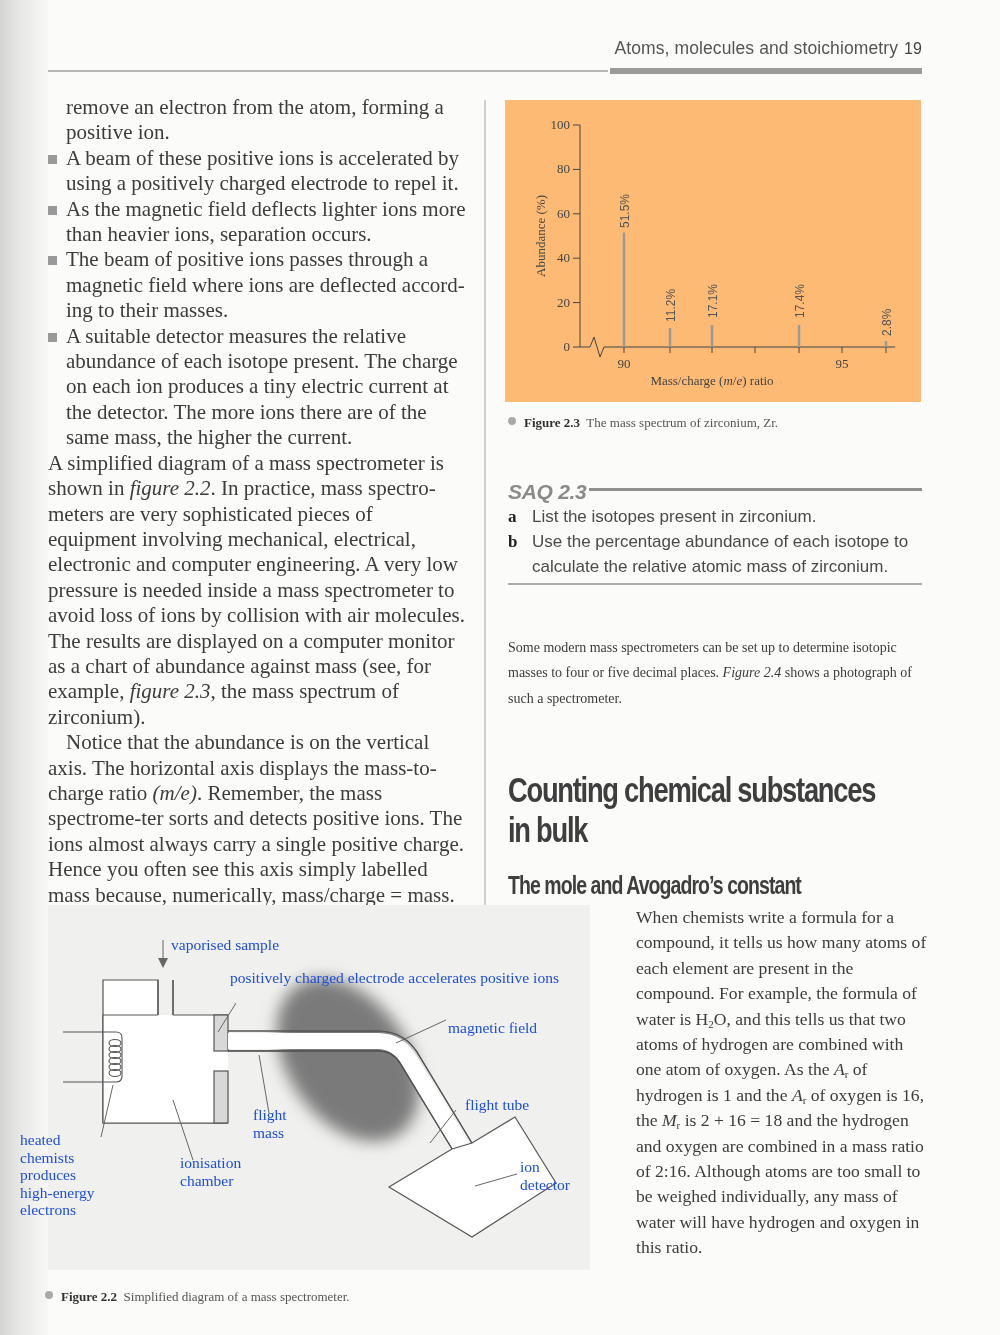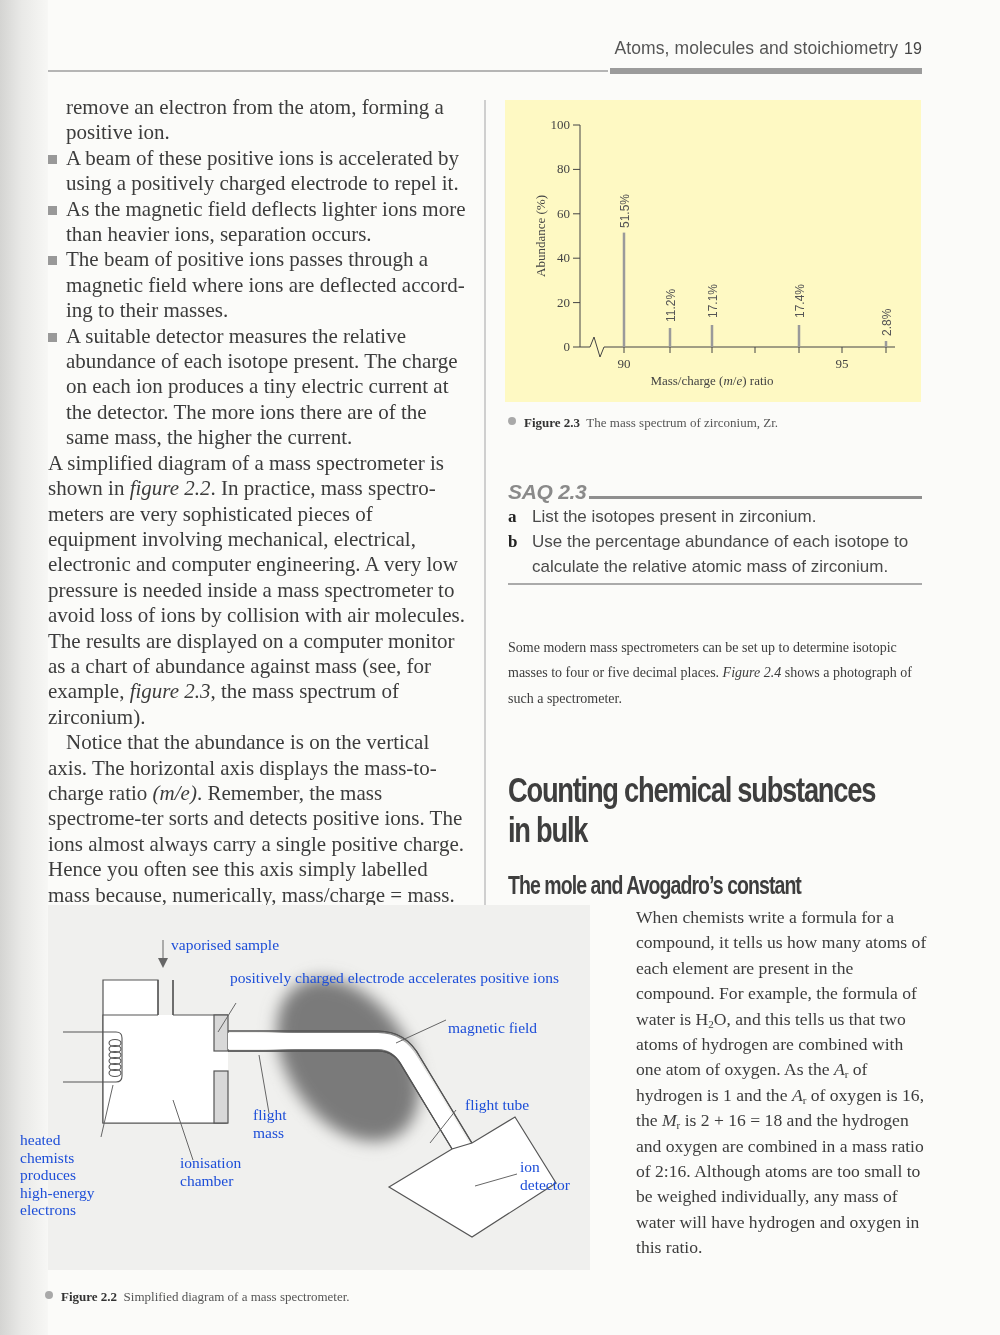--- a/index.html
+++ b/index.html
@@ -26,29 +26,29 @@
   .col-left { position:absolute; left:48px; top:95px; width:418px; font-size:21px; line-height:25.4px; }
   .col-left p { margin:0; }
   .bullets { list-style:none; margin:0; padding:0; }
   .bullets li { position:relative; padding-left:18px; }
   .bullets li.cont { }
   .bullets li .sq { position:absolute; left:0; top:9px; width:9px; height:9px; background:#999; }
   .indent { text-indent:18px; }
   .it { font-style:italic; }
 
   
-  .chart-panel { position:absolute; left:505px; top:100px; width:416px; height:302px; background:#fef9c3; }
+  .chart-panel { position:absolute; left:505px; top:100px; width:416px; height:302px; background:#fdba74; }
   .chart-panel svg { position:absolute; left:0; top:0; }
   .fig-caption { position:absolute; font-size:13px; color:#555; }
   .fig-caption .dot { display:inline-block; width:8px; height:8px; border-radius:50%; background:#a9a9a9; margin-right:8px; vertical-align:2px; }
   .fig-caption b { color:#333; font-weight:bold; }
 
   
   .saq { position:absolute; left:508px; top:480px; width:414px; }
-  .saq-title { display:flex; align-items:flex-end; }
+  .saq-title { display:flex; align-items:center; }
   .saq-title span { font-family:"Liberation Sans","DejaVu Sans",sans-serif; font-weight:bold; font-style:italic; font-size:21px; color:#8a8a8a; letter-spacing:-0.3px; }
   .saq-title .rule { flex:1; height:3px; background:#8f8f8f; margin-left:3px; margin-bottom:5px; }
   .saq-item { position:relative; padding-left:24px; font-family:"Liberation Sans","DejaVu Sans",sans-serif; font-size:17px; line-height:25px; color:#4a4a4a; }
   .saq-item .letter { position:absolute; left:0; top:0; font-family:"Liberation Serif","DejaVu Serif",serif; font-weight:bold; color:#222; }
   .saq-bottom { height:1.5px; background:#aaa; margin-top:4px; }
 
   .col-right-para { position:absolute; left:508px; top:635px; width:418px; font-size:14px; line-height:25.4px; }
   .h-major { position:absolute; left:508px; top:770px; font-family:"Liberation Sans","DejaVu Sans",sans-serif; font-weight:bold; font-size:35px; line-height:40px; color:#3e3e3e; letter-spacing:-1.6px; transform:scaleX(0.78); transform-origin:left top; width:540px; }
   .h-minor { position:absolute; left:508px; top:871px; font-family:"Liberation Sans","DejaVu Sans",sans-serif; font-weight:bold; font-size:25px; color:#3e3e3e; letter-spacing:-1.2px; transform:scaleX(0.78); transform-origin:left top; white-space:nowrap; }
   .mole-para { position:absolute; left:636px; top:905px; width:292px; font-size:17.6px; line-height:25.4px; }

